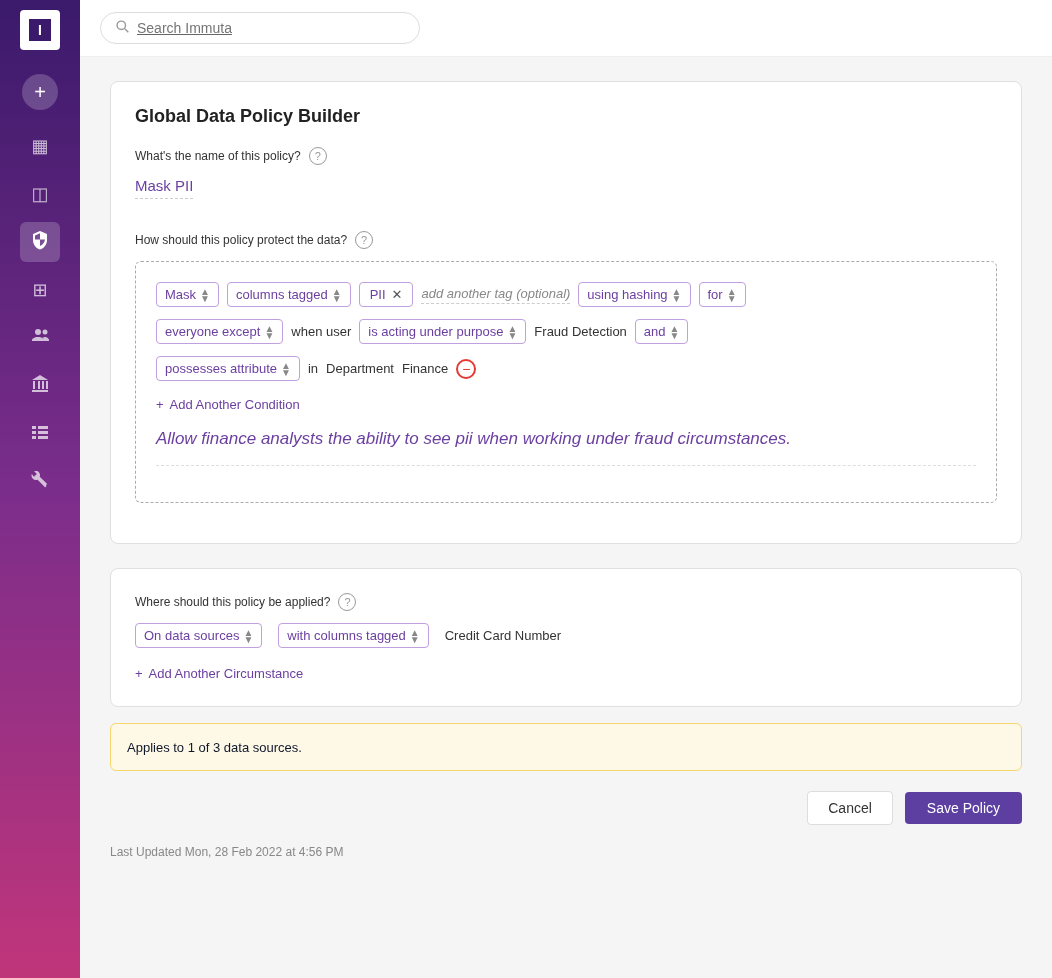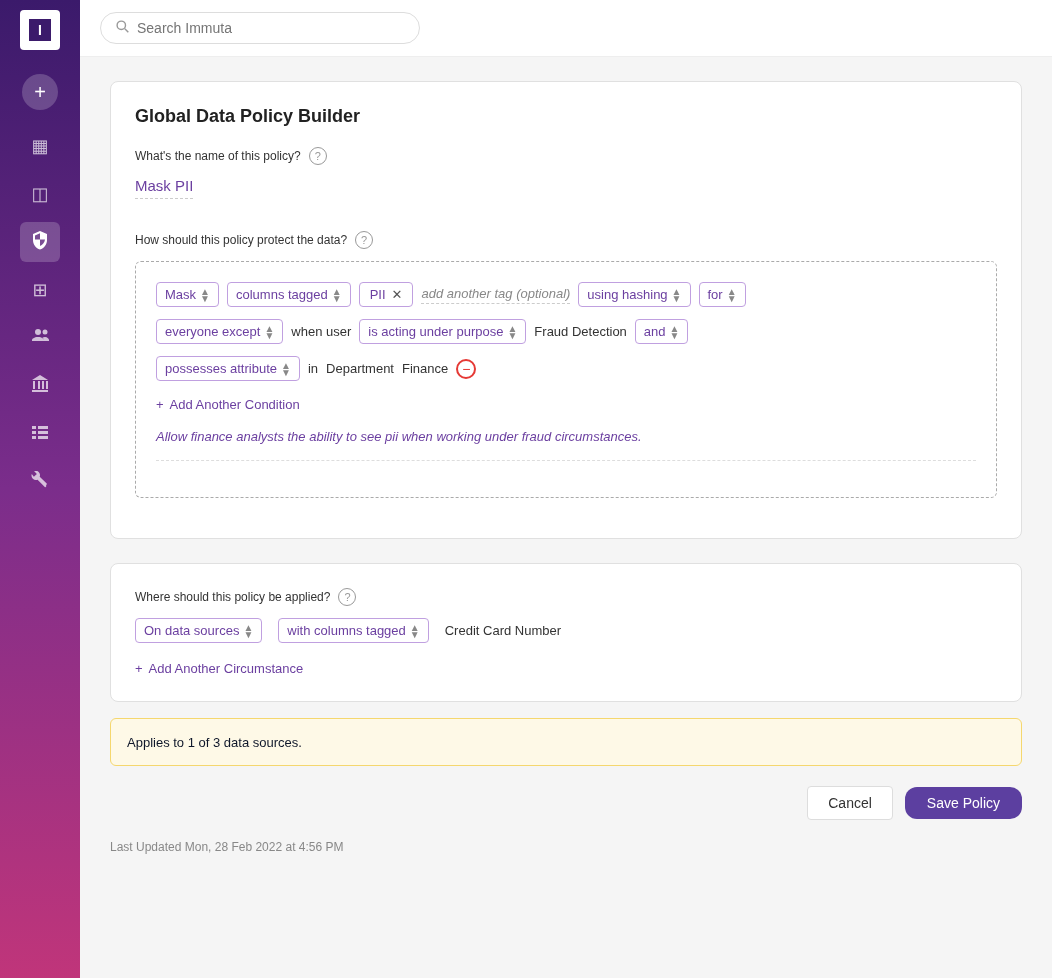--- a/index.html
+++ b/index.html
@@ -72,20 +72,21 @@
       border-radius: 20px;
       padding: 6px 14px;
       width: 320px;
       gap: 8px;
     }
     .search-wrap input {
       border: none; outline: none;
       font-size: 14px; color: #666;
       width: 100%;
       background: transparent;
+      text-decoration: underline;
     }
 
     
     .page-content {
       padding: 24px 30px;
     }
 
     
     .builder-card {
       background: white;
@@ -204,21 +205,21 @@
       gap: 6px;
       color: #6b3fa0;
       font-size: 13px;
       cursor: pointer;
       margin-top: 4px;
     }
 
     
     .description-text {
       color: #6b3fa0;
-      font-size: 13px;
+      font-size: 17px;
       margin-top: 16px;
       font-style: italic;
     }
 
     
     .divider {
       border: none;
       border-top: 1px dashed #ddd;
       margin: 16px 0;
     }
@@ -290,21 +291,21 @@
       border-radius: 4px;
       padding: 8px 20px;
       font-size: 14px;
       color: #333;
       cursor: pointer;
     }
     .save-btn {
       background: #5c3fa0;
       color: white;
       border: none;
-      border-radius: 12px;
+      border-radius: 4px;
       padding: 8px 22px;
       font-size: 14px;
       cursor: pointer;
     }
 
     .last-updated {
       font-size: 12px;
       color: #888;
       padding: 0 0 10px 0;
     }

